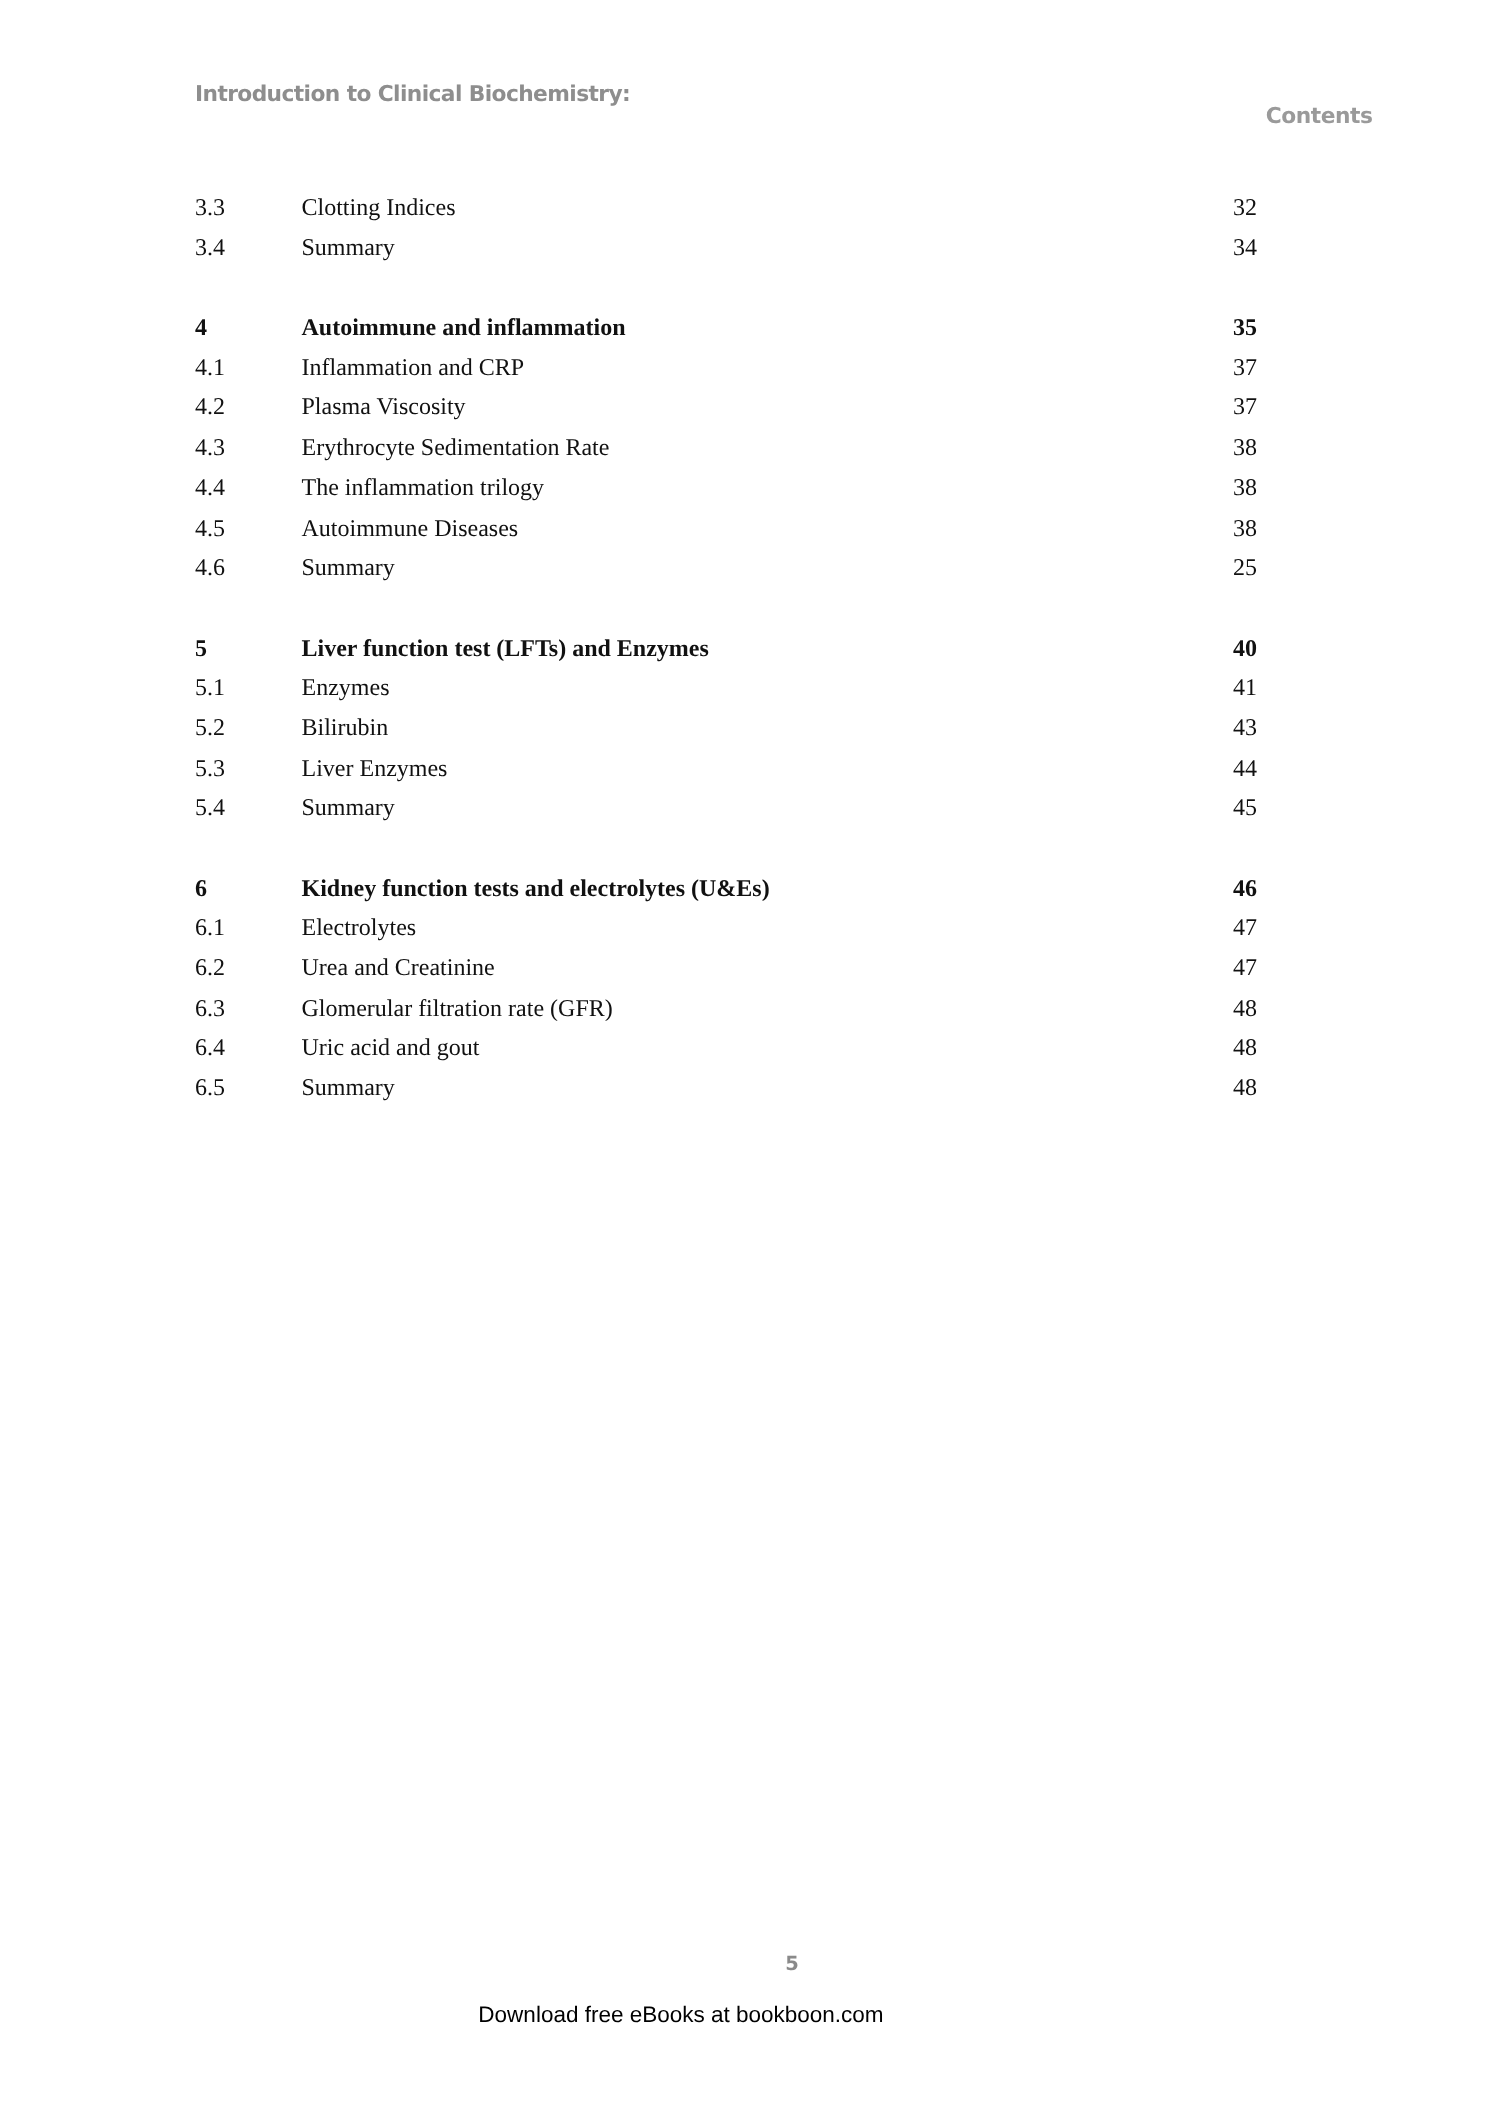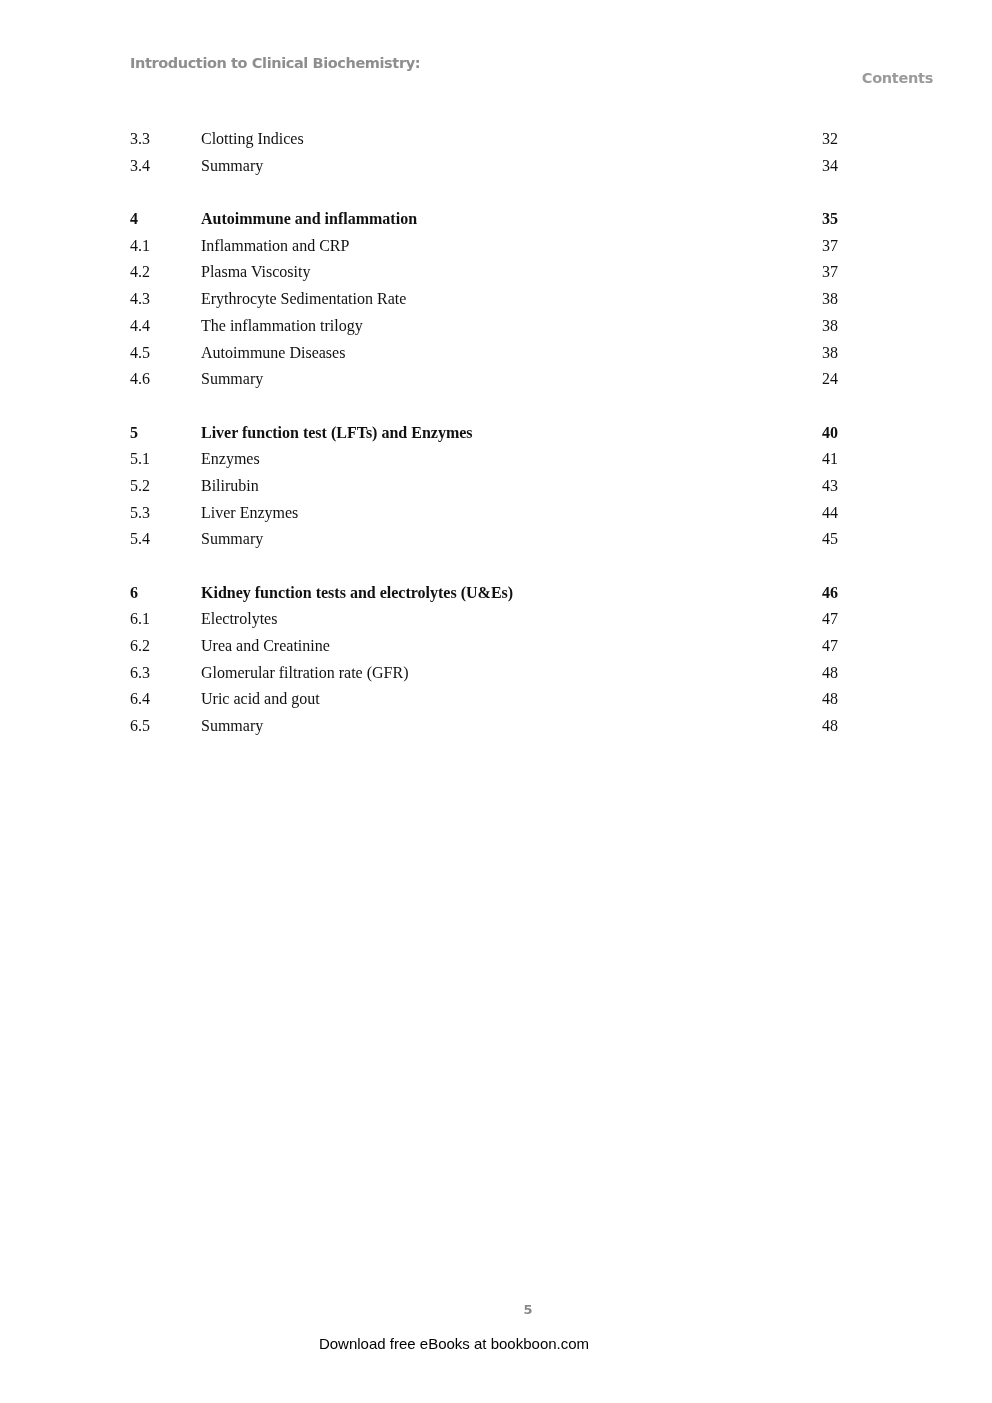--- a/index.html
+++ b/index.html
@@ -4,21 +4,21 @@
   <style>
     html, body { margin: 0; padding: 0; background: #ffffff; }
     body { width: 992px; height: 1403px; position: relative; overflow: hidden; }
     .header-title {
       position: absolute; left: 130px; top: 53px;
       font-family: "DejaVu Sans", sans-serif; font-weight: bold;
       font-size: 14.5px; line-height: 20px; color: #8e8e8e;
       letter-spacing: -0.4px;
     }
     .header-section {
-      position: absolute; right: 59px; top: 70px;
+      position: absolute; right: 77px; top: 70px;
       font-family: "DejaVu Sans", sans-serif; font-weight: bold;
       font-size: 14.5px; color: #9a9a9a; letter-spacing: -0.3px;
     }
     .toc { position: absolute; left: 130px; top: 126px; width: 710px; }
     .row {
       position: relative; height: 26.7px;
       font-family: "Liberation Serif", serif; font-size: 16px;
       color: #111; line-height: 26.7px;
     }
     .row.gap { margin-top: 26.7px; }
@@ -80,21 +80,21 @@
       <span class="page">38</span>
     </div>
     <div class="row">
       <span class="num">4.5</span>
       <span class="label">Autoimmune Diseases</span>
       <span class="page">38</span>
     </div>
     <div class="row">
       <span class="num">4.6</span>
       <span class="label">Summary</span>
-      <span class="page">24</span>
+      <span class="page">25</span>
     </div>
     <div class="row chapter gap">
       <span class="num">5</span>
       <span class="label">Liver function test (LFTs) and Enzymes</span>
       <span class="page">40</span>
     </div>
     <div class="row">
       <span class="num">5.1</span>
       <span class="label">Enzymes</span>
       <span class="page">41</span>

